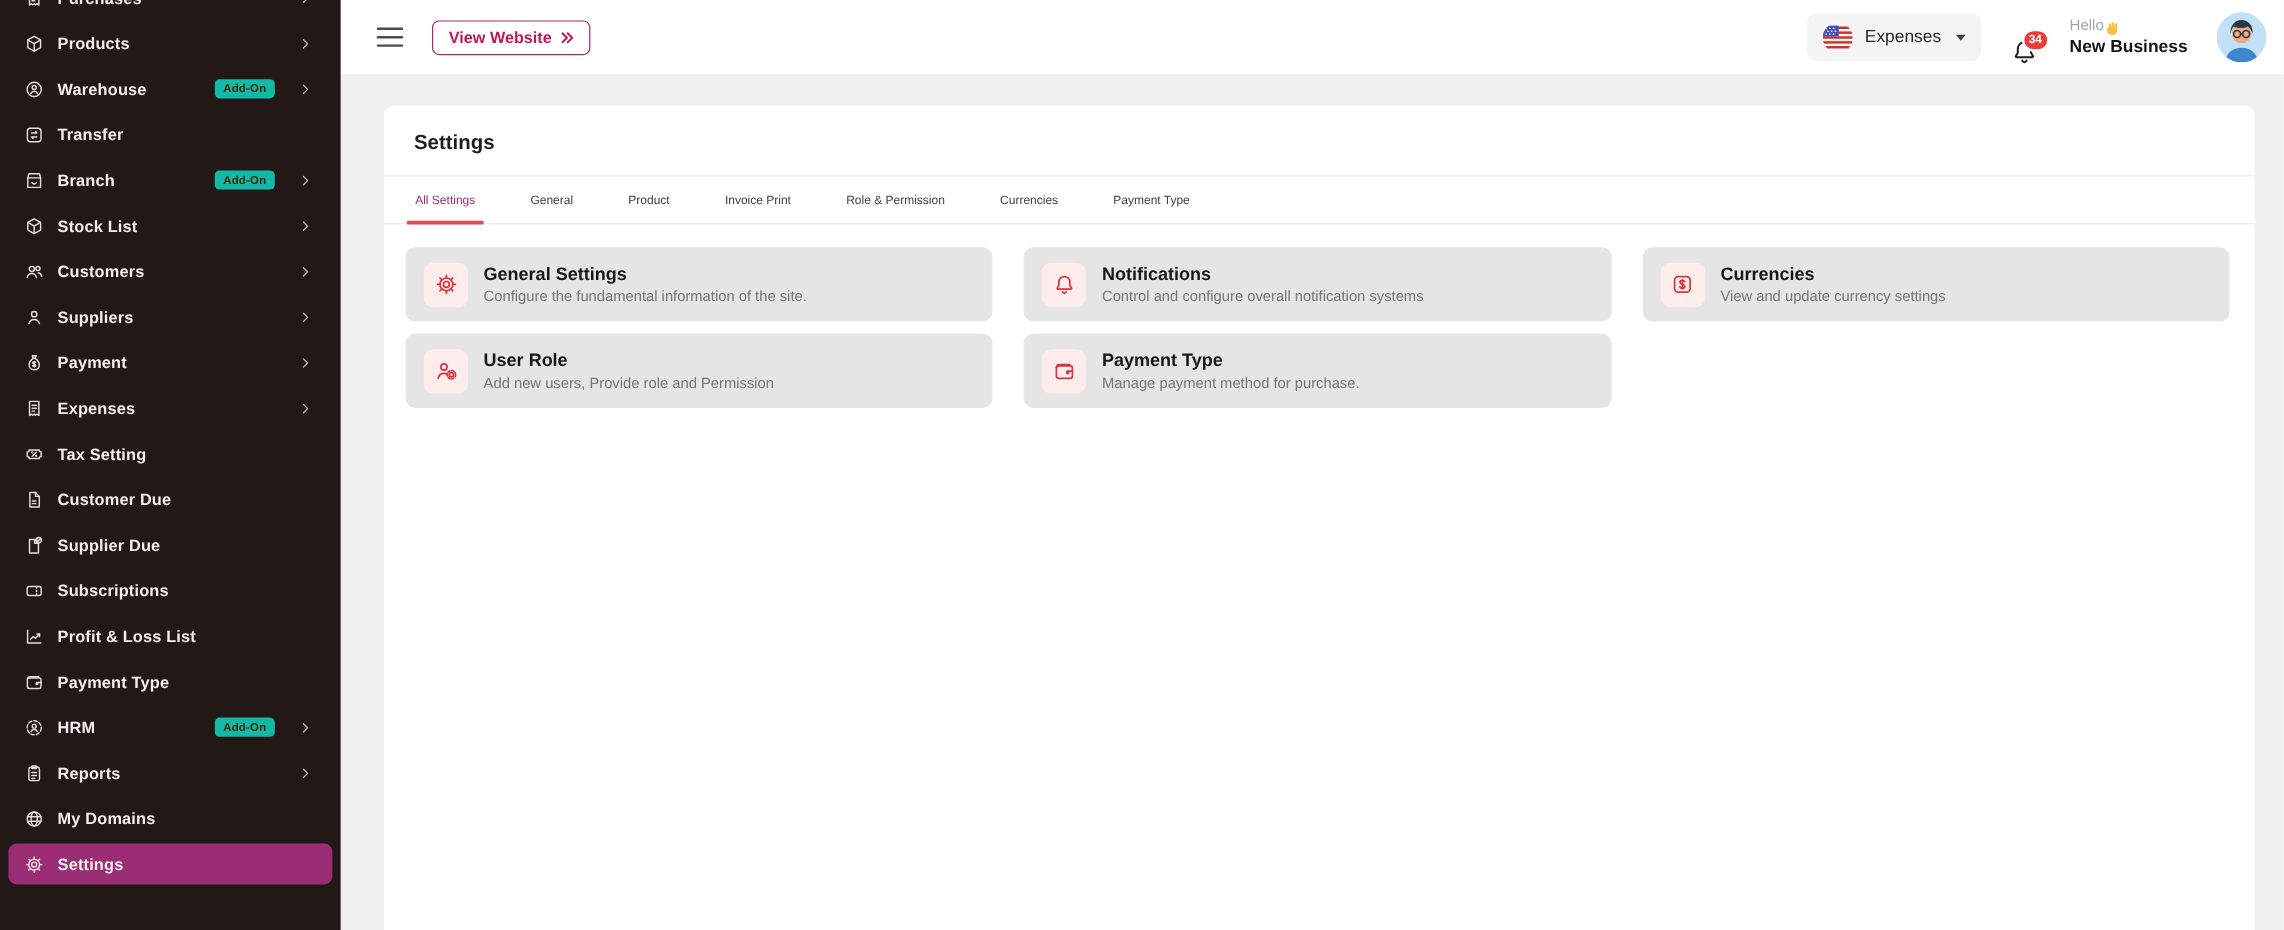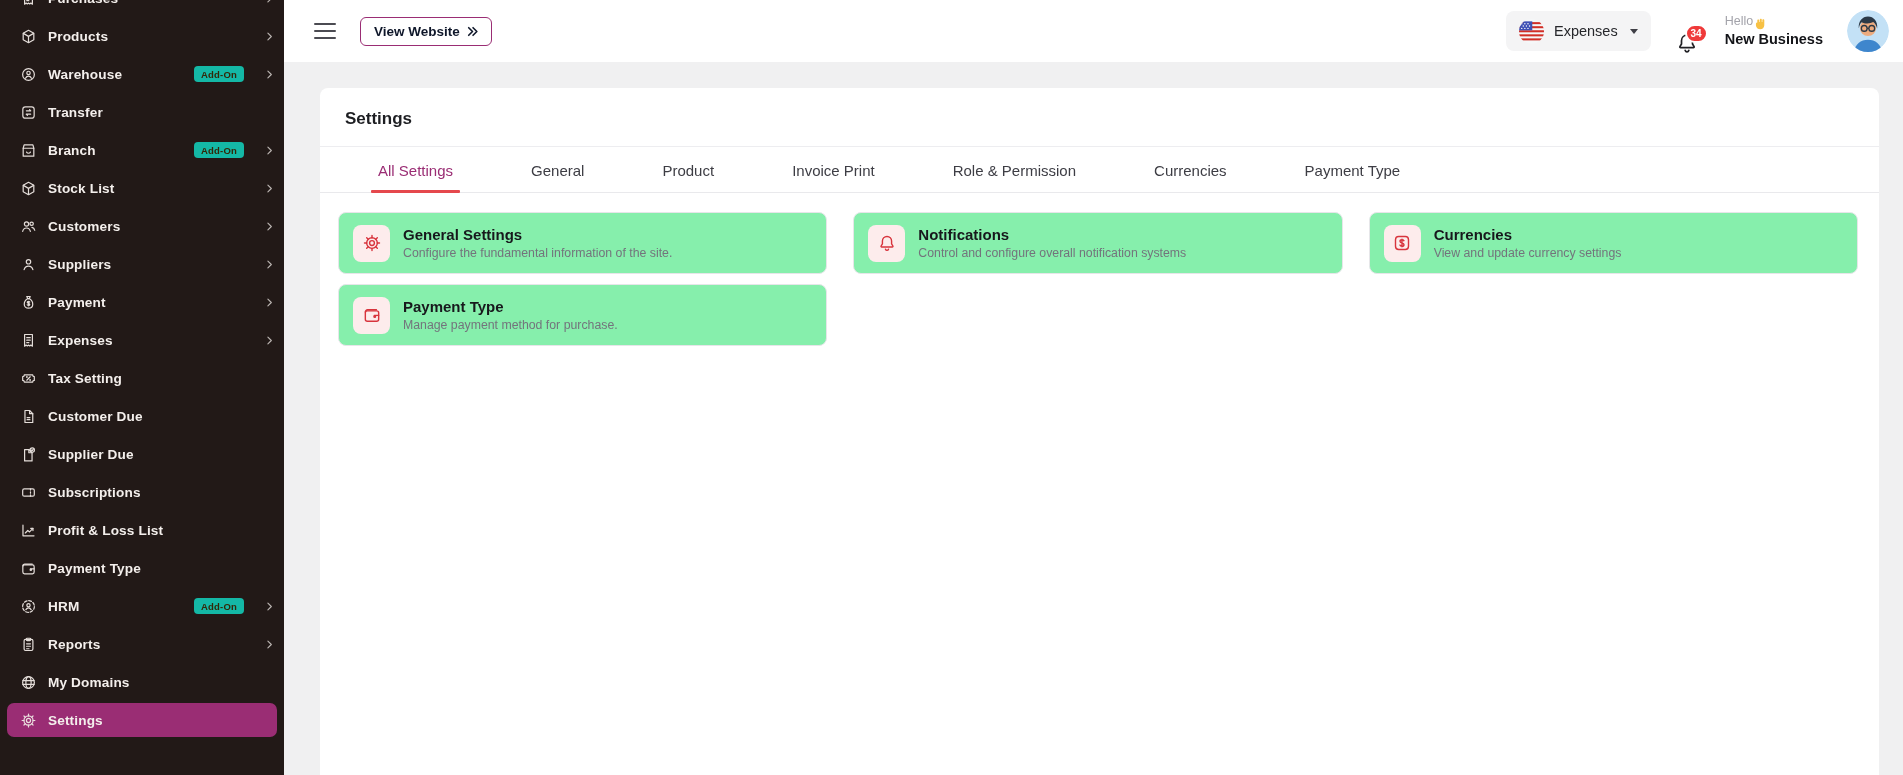--- a/index.html
+++ b/index.html
@@ -2,38 +2,38 @@
 <html><head>
 <meta charset="utf-8">
 <style>
   * { margin:0; padding:0; box-sizing:border-box; }
   html,body { width:1903px; height:775px; overflow:hidden; }
   body { font-family:"Liberation Sans", sans-serif; background:#f0f0f1; display:flex; }
 
   
   .sidebar { width:284px; flex:0 0 284px; background:#221917; height:100%; overflow:hidden; }
   .snav { margin-top:-21px; }
-  .s-item { height:38px; display:flex; align-items:center; gap:11px; padding:0 9px 0 20px;
+  .s-item { height:38px; display:flex; align-items:center; gap:11px; padding:0 24px 0 20px;
             color:#f4efec; font-size:13.6px; font-weight:600; letter-spacing:.15px; cursor:pointer; }
   .s-item .s-ic { width:17px; height:17px; flex:0 0 17px; color:#efe8e4; opacity:.95; }
   .s-label { white-space:nowrap; }
   .s-sp { flex:1; }
   .s-badge { background:#14b8a6; color:#342708; font-size:9.5px; font-weight:800; padding:2.5px 7px;
              border-radius:4px; margin-right:9px; letter-spacing:.2px; }
   .s-chev { width:11px; height:11px; color:#d8d2cf; opacity:.85; }
   .s-item.active { background:#9a2d74; height:34px; margin:2px 7px; border-radius:7px; padding:0 10px 0 13px; }
 
   
   .right { flex:1; display:flex; flex-direction:column; height:100%; min-width:0; }
 
   
   .topbar { height:62px; background:#ffffff; display:flex; align-items:center; padding:0 14px 0 30px; flex:0 0 62px; }
   .burger { width:22px; display:flex; flex-direction:column; gap:4.5px; cursor:pointer; }
   .burger span { display:block; height:2.6px; background:#4b4b52; border-radius:2px; }
-  .vw-btn { margin-left:24px; display:flex; align-items:center; gap:6px; border:1.6px solid #9a2d74; color:#0f172a;
+  .vw-btn { margin-left:24px; display:flex; align-items:center; gap:6px; border:1.6px solid #9a2d74; color:#be185d;
             background:#fff; border-radius:6px; padding:6px 12px 6px 13px; font-size:13.5px; font-weight:700; cursor:pointer;
             font-family:"Liberation Sans", sans-serif; }
   .vw-btn svg { width:13px; height:13px; }
   .tb-right { margin-left:auto; display:flex; align-items:center; gap:24px; }
   .lang { display:flex; align-items:center; gap:10px; background:#f4f4f5; border-radius:8px; height:40px; padding:0 13px; cursor:pointer; }
   .lang .flag { width:25px; height:25px; border-radius:50%; overflow:hidden; flex:0 0 25px; }
   .lang .lang-label { font-size:14.5px; color:#26272b; }
   .caret { width:0; height:0; border-left:4.5px solid transparent; border-right:4.5px solid transparent; border-top:5px solid #3f3f46; margin-left:2px; }
   .bell-wrap { position:relative; cursor:pointer; margin-right:2px;margin-top:24px; }
   .bell-wrap svg { width:24px; height:24px; color:#202024; display:block; }
@@ -45,25 +45,25 @@
   .hello-name { font-size:14.5px; font-weight:700; color:#141519; }
   .avatar { width:42px; height:42px; border-radius:50%; overflow:hidden; cursor:pointer; flex:0 0 42px; }
   .avatar svg { display:block; width:100%; height:100%; }
 
   
   .content { flex:1; background:#f0f0f1; padding:26px 24px 0 36px; min-height:0; }
   .panel { background:#fff; border-radius:8px 8px 0 0; height:100%; overflow:hidden; }
   .panel-head { padding:21px 25px 17px; border-bottom:1px solid #ededf0; }
   .panel-title { font-size:17px; font-weight:700; color:#1d1e22; }
   .tabs { display:flex; gap:44px; padding:0 25px; border-bottom:1px solid #e9e9ec; }
-  .tab { position:relative; padding:15px 1px 13px; font-size:15px; color:#3d3d44; cursor:pointer; white-space:nowrap;margin-left:32px; }
+  .tab { position:relative; padding:15px 1px 13px; font-size:10px; color:#3d3d44; cursor:pointer; white-space:nowrap; }
   .tab.active { color:#9a2d74; font-weight:500; }
   .tab.active::after { content:""; position:absolute; left:-6px; right:-6px; bottom:-1px; height:3px; background:#e5484d; border-radius:1px; }
   .tiles { display:grid; grid-template-columns:repeat(3, 1fr); gap:10px 26px; padding:19px 21px 24px 18px; }
-  .tile { display:flex; align-items:center; gap:13px; border:1px solid #e6e6e9; background:#86efac; border-radius:8px;
+  .tile { display:flex; align-items:center; gap:13px; border:1px solid #e6e6e9; background:#e5e5e5; border-radius:8px;
           padding:12px 14px; height:62px; cursor:pointer; }
   .tile-ic { width:37px; height:37px; flex:0 0 37px; background:#fdecec; color:#d8343d; border-radius:8px;
              display:flex; align-items:center; justify-content:center; }
   .tile-ic svg { width:20px; height:20px; }
   .tile-title { font-size:15px; font-weight:700; color:#17181c; margin-bottom:3px; }
   .tile-sub { font-size:12.3px; color:#73747c; }
   .defs { position:absolute; width:0; height:0; overflow:hidden; }
 </style>
 </head>
 <body>
@@ -609,20 +609,31 @@
               <svg>
                 <use href="#i-dollar-square"></use>
               </svg>
             </div>
             <div>
               <div class="tile-title">Currencies</div>
               <div class="tile-sub">View and update currency settings</div>
             </div>
           </div>
 
+          <div class="tile">
+            <div class="tile-ic">
+              <svg>
+                <use href="#i-user-gear"></use>
+              </svg>
+            </div>
+            <div>
+              <div class="tile-title">User Role</div>
+              <div class="tile-sub">Add new users, Provide role and Permission</div>
+            </div>
+          </div>
 
           <div class="tile">
             <div class="tile-ic">
               <svg>
                 <use href="#i-wallet"></use>
               </svg>
             </div>
             <div>
               <div class="tile-title">Payment Type</div>
               <div class="tile-sub">Manage payment method for purchase.</div>

